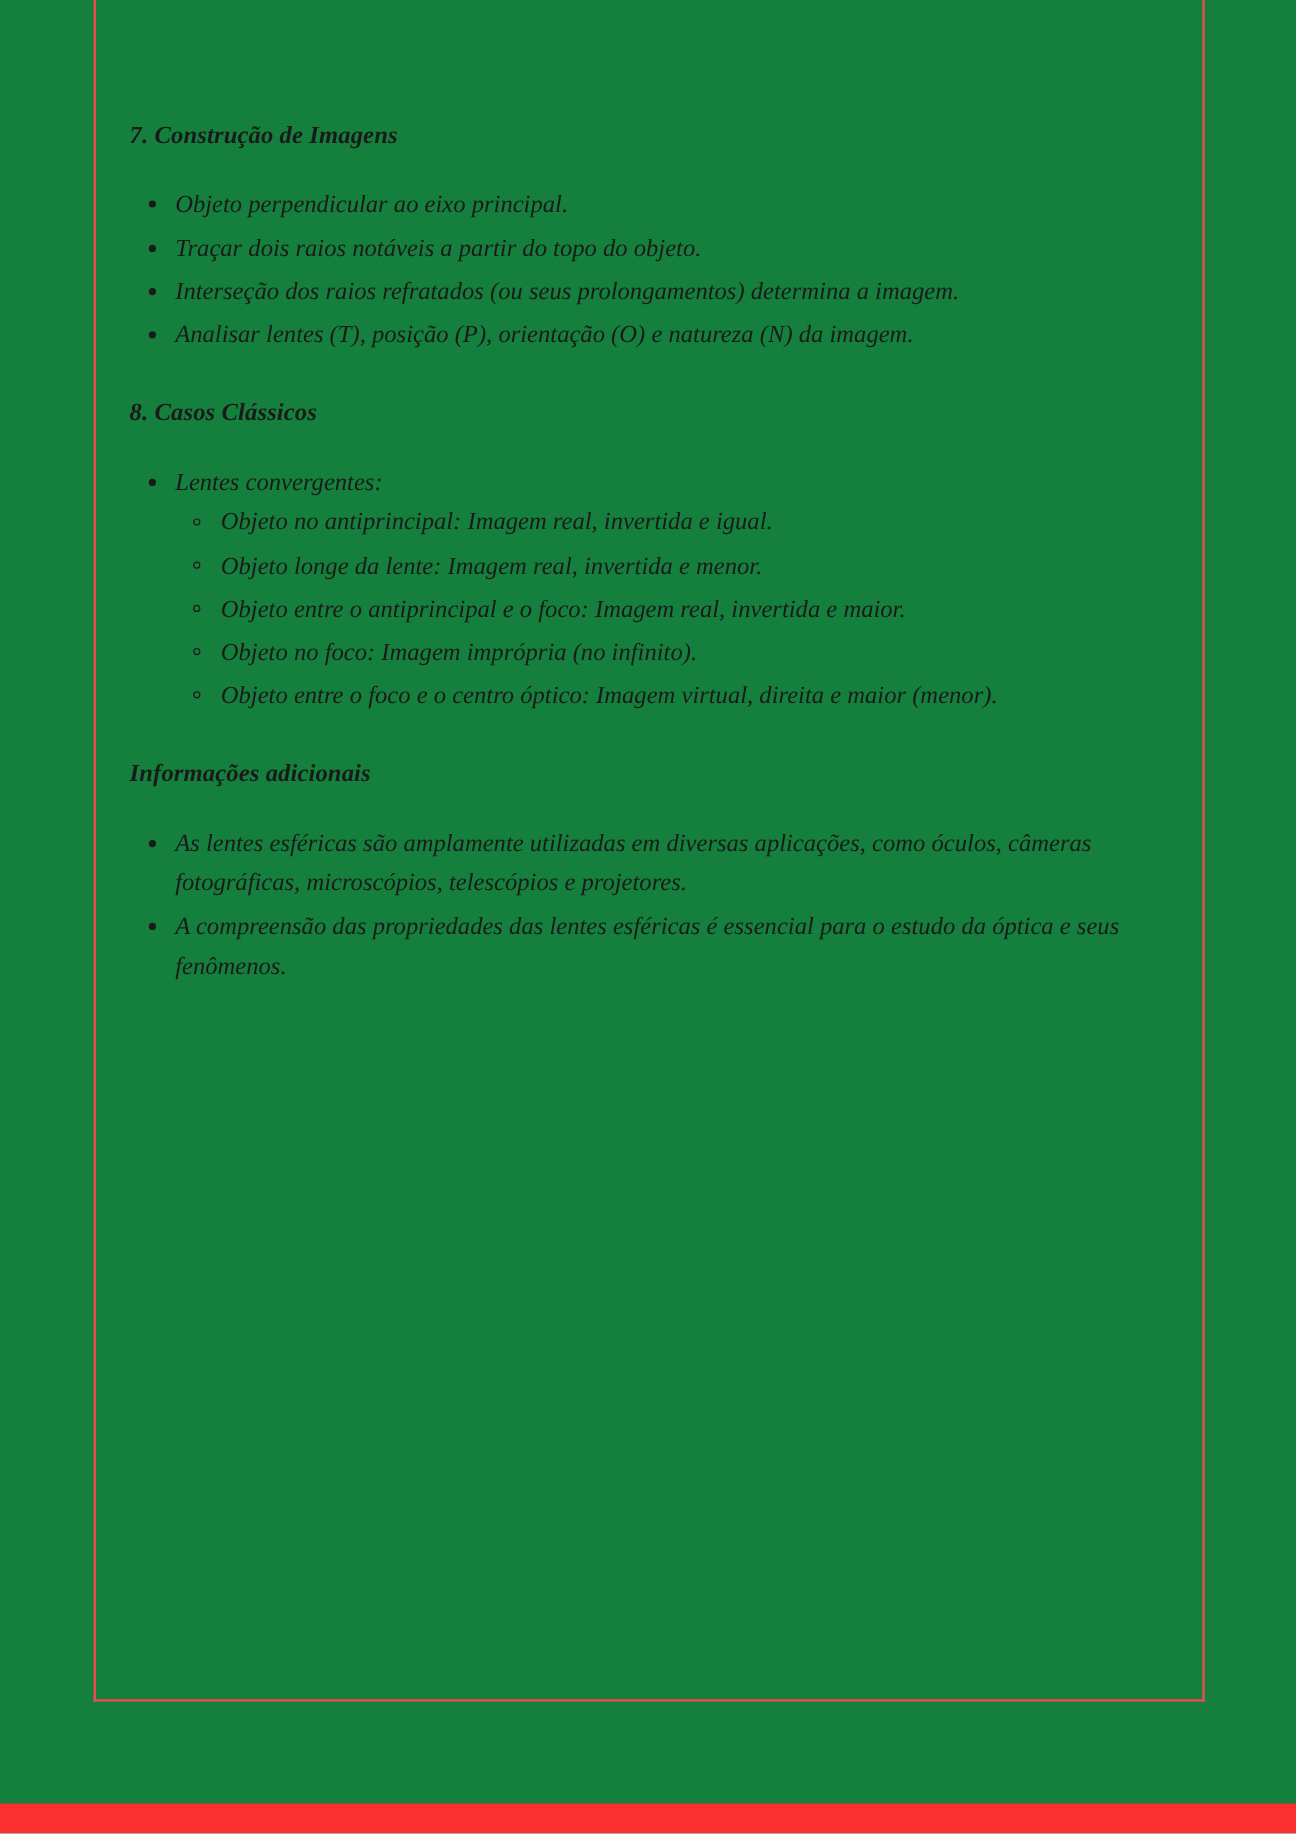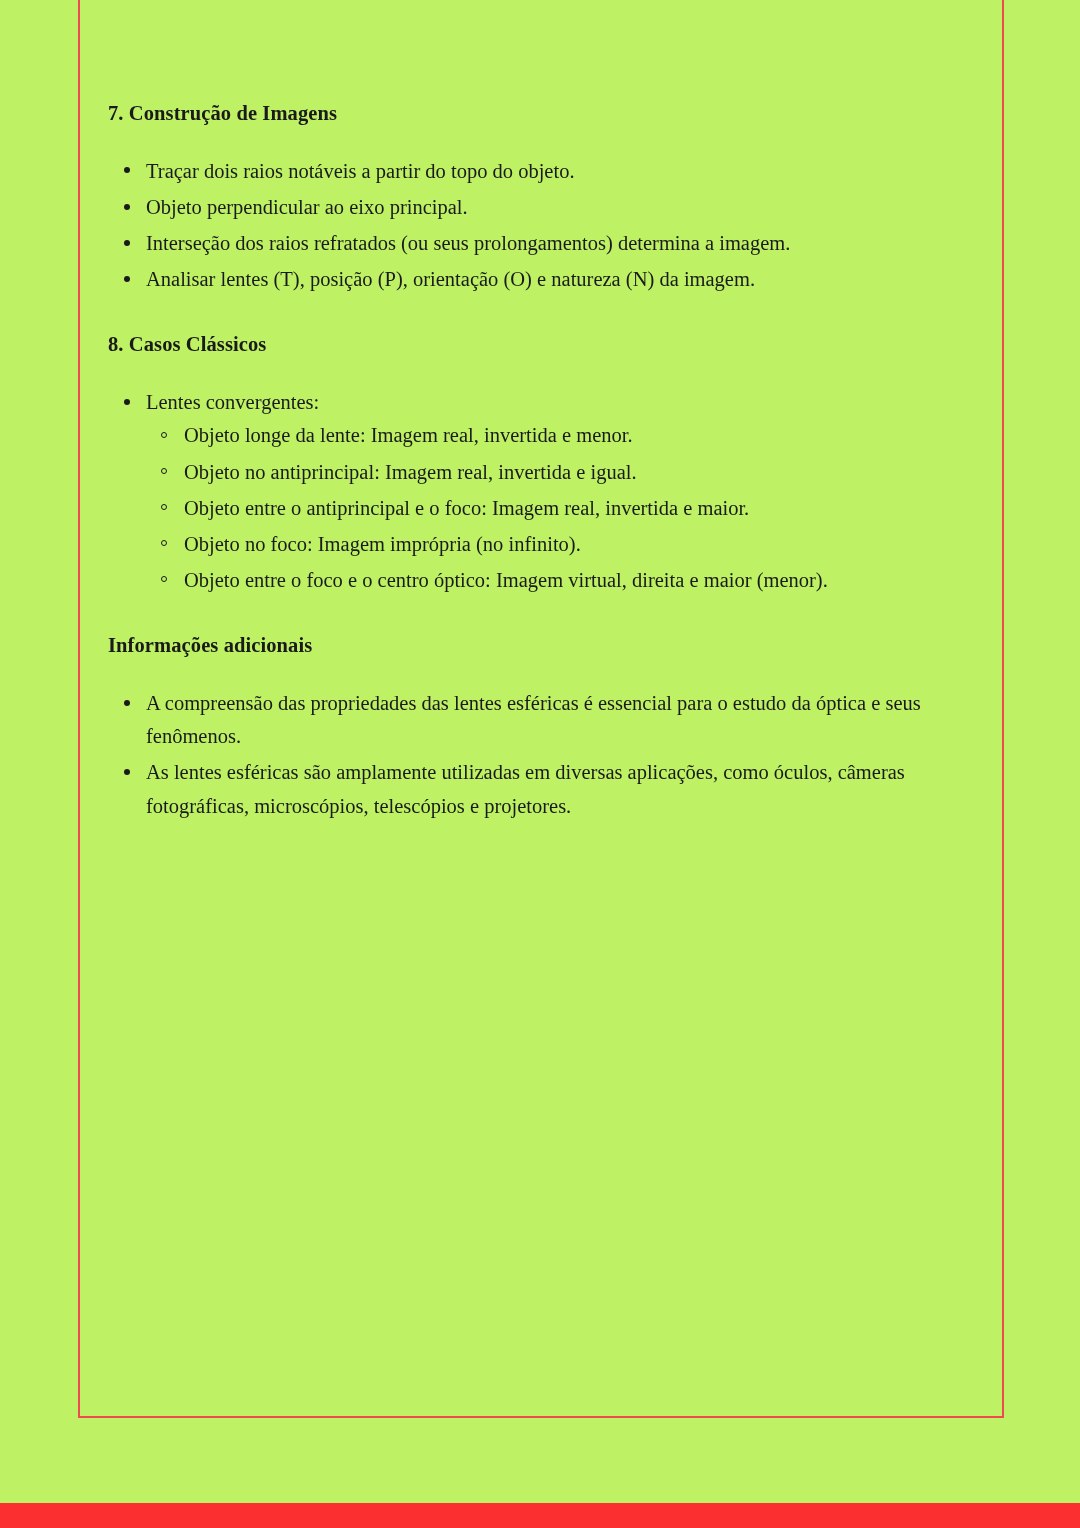--- a/index.html
+++ b/index.html
@@ -5,24 +5,25 @@
   html, body {
     margin: 0;
     padding: 0;
     background: #ffffff;
   }
 
   .page {
     position: relative;
     width: 1080px;
     height: 1528px;
-    background: #bef264;
+    background: #15803d;
     overflow: hidden;
     font-family: "Liberation Serif", "DejaVu Serif", serif;
     color: #1a1a1a;
+    font-style: italic;
   }
 
   
   .frame {
     position: absolute;
     left: 78px;
     top: -4px;
     width: 926px;
     height: 1422px;
     border-left: 2px solid #ef4a52;
@@ -124,25 +125,25 @@
   <div class="frame"></div>
 
   <div class="content">
 
     <h2 class="section-heading">7. Construção de Imagens</h2>
     <div class="block-gap-after-heading"></div>
 
     <ul class="level1">
       <li class="item">
         <span class="bullet-disc"></span>
+        <span class="item-text">Objeto perpendicular ao eixo principal.</span>
+      </li>
+      <li class="item">
+        <span class="bullet-disc"></span>
         <span class="item-text">Traçar dois raios notáveis a partir do topo do objeto.</span>
-      </li>
-      <li class="item">
-        <span class="bullet-disc"></span>
-        <span class="item-text">Objeto perpendicular ao eixo principal.</span>
       </li>
       <li class="item">
         <span class="bullet-disc"></span>
         <span class="item-text">Interseção dos raios refratados (ou seus prolongamentos) determina a imagem.</span>
       </li>
       <li class="item">
         <span class="bullet-disc"></span>
         <span class="item-text">Analisar lentes (T), posição (P), orientação (O) e natureza (N) da imagem.</span>
       </li>
     </ul>
@@ -152,25 +153,25 @@
     <h2 class="section-heading">8. Casos Clássicos</h2>
     <div class="block-gap-after-heading"></div>
 
     <ul class="level1">
       <li class="item">
         <span class="bullet-disc"></span>
         <span class="item-text">Lentes convergentes:</span>
         <ul class="level2">
           <li class="subitem">
             <span class="bullet-circle"></span>
+            <span class="subitem-text">Objeto no antiprincipal: Imagem real, invertida e igual.</span>
+          </li>
+          <li class="subitem">
+            <span class="bullet-circle"></span>
             <span class="subitem-text">Objeto longe da lente: Imagem real, invertida e menor.</span>
-          </li>
-          <li class="subitem">
-            <span class="bullet-circle"></span>
-            <span class="subitem-text">Objeto no antiprincipal: Imagem real, invertida e igual.</span>
           </li>
           <li class="subitem">
             <span class="bullet-circle"></span>
             <span class="subitem-text">Objeto entre o antiprincipal e o foco: Imagem real, invertida e maior.</span>
           </li>
           <li class="subitem">
             <span class="bullet-circle"></span>
             <span class="subitem-text">Objeto no foco: Imagem imprópria (no infinito).</span>
           </li>
           <li class="subitem">
@@ -183,25 +184,25 @@
     </ul>
 
     <div class="block-gap-after-list"></div>
 
     <h2 class="section-heading">Informações adicionais</h2>
     <div class="block-gap-after-heading"></div>
 
     <ul class="level1">
       <li class="item wide-item">
         <span class="bullet-disc"></span>
+        <span class="item-text">As lentes esféricas são amplamente utilizadas em diversas aplicações, como óculos, câmeras fotográficas, microscópios, telescópios e projetores.</span>
+      </li>
+      <li class="item wide-item">
+        <span class="bullet-disc"></span>
         <span class="item-text">A compreensão das propriedades das lentes esféricas é essencial para o estudo da óptica e seus fenômenos.</span>
       </li>
-      <li class="item wide-item">
-        <span class="bullet-disc"></span>
-        <span class="item-text">As lentes esféricas são amplamente utilizadas em diversas aplicações, como óculos, câmeras fotográficas, microscópios, telescópios e projetores.</span>
-      </li>
     </ul>
 
   </div>
 
   <div class="bottom-bar"></div>
 
 </div>
 
 </body></html>

